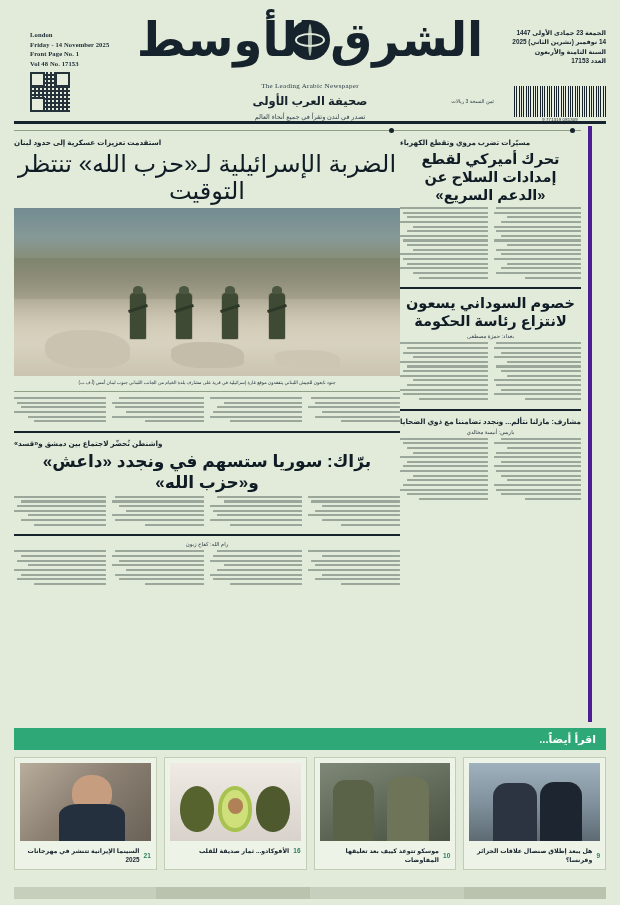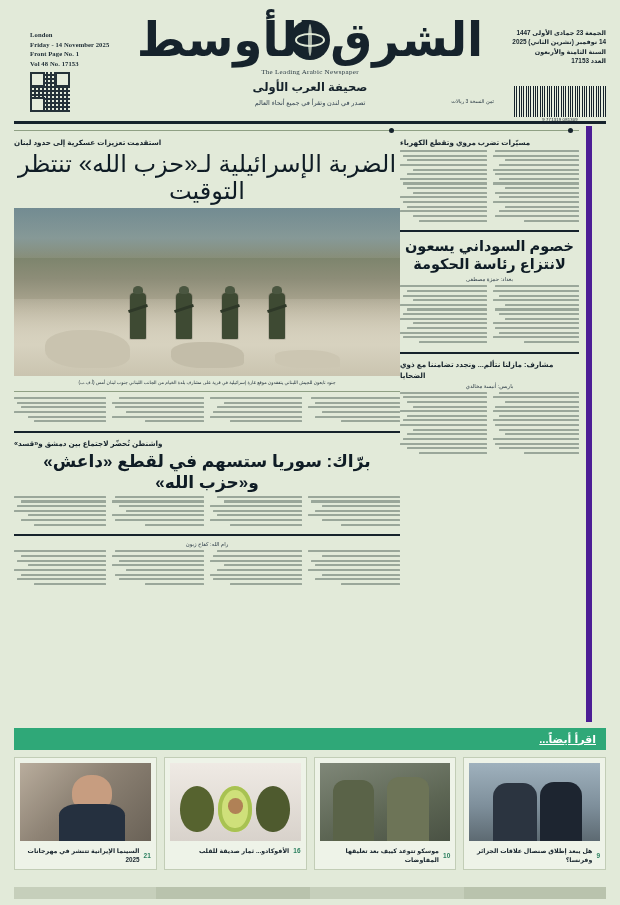--- a/index.html
+++ b/index.html
@@ -29,39 +29,39 @@
   .mast-center{position:absolute;left:0;right:0;top:14px;text-align:center;}
   .logo-wrap{display:inline-block;position:relative;}
   .logo-ar{font-family:"DejaVu Sans","Liberation Sans",sans-serif;font-weight:bold;
     font-size:47px;line-height:52px;color:#16232c;letter-spacing:-1px;direction:rtl;}
   .globe{position:absolute;left:50%;top:6px;transform:translateX(-50%);
     width:40px;height:40px;border-radius:50%;background:#16232c;}
   .globe::before{content:"";position:absolute;left:5px;top:13px;width:30px;height:14px;
     border-radius:50%;border:2px solid #dfe8d6;box-sizing:border-box;}
   .globe::after{content:"";position:absolute;left:18px;top:4px;width:4px;height:32px;
     border-radius:50%;background:#dfe8d6;opacity:.75;}
-  .tagline-en{font-family:"Liberation Serif","DejaVu Serif",serif;font-size:7px;color:#2a3a44;margin-top:2px;letter-spacing:.3px;direction:ltr;}
+  .tagline-en{font-family:"Liberation Serif","DejaVu Serif",serif;font-size:7px;color:#2a3a44;margin-top:16px;letter-spacing:.3px;direction:ltr;}
   .tagline-ar{font-size:11.5px;font-weight:bold;color:#16232c;margin-top:4px;letter-spacing:.5px;}
   .tagline-sub{font-size:6.5px;color:#334350;margin-top:5px;}
 
   .mast-right{position:absolute;right:14px;top:28px;text-align:right;width:120px;}
   .mast-right div{font-size:6.4px;line-height:9.4px;font-weight:bold;color:#16232c;}
   .price{position:absolute;right:126px;top:98px;font-size:5px;color:#2a3a44;}
   .barcode{position:absolute;right:14px;top:86px;width:92px;height:31px;
     background:repeating-linear-gradient(90deg,#16232c 0 1px,transparent 1px 2px,#16232c 2px 3.2px,transparent 3.2px 5px,#16232c 5px 5.8px,transparent 5.8px 7px);
     background-color:#e7eede;}
   .barcode-num{position:absolute;right:14px;top:117px;width:92px;text-align:center;font-size:4.2px;letter-spacing:.2px;color:#16232c;direction:ltr;}
   .mast-rule{position:absolute;left:14px;right:14px;top:121px;height:2.5px;background:#16232c;}
 
   
   .content{position:absolute;top:126px;left:14px;right:14px;bottom:0;}
   .cols{display:flex;flex-direction:row-reverse;gap:0;height:596px;}
   .col-right{width:386px;box-sizing:border-box;padding-right:0;}
   .col-left{width:192px;box-sizing:border-box;border-left:0;padding-left:0;
-            border-right:6px solid #4c1d95;padding-right:7px;margin-right:13px;}
+            border-right:4px solid #4c1d95;padding-right:7px;margin-right:13px;}
 
   .kicker{font-size:7.2px;font-weight:bold;text-align:left;color:#16232c;line-height:11px;margin:0 0 2px;}
   .hl-xl{font-size:24px;font-weight:normal;line-height:27px;text-align:center;color:#0f1c25;margin:0 0 4px;letter-spacing:-.2px;}
   .hl-lg{font-size:17px;font-weight:bold;line-height:21px;text-align:center;color:#0f1c25;margin:0 0 3px;}
   .hl-md{font-size:14.5px;font-weight:bold;line-height:18px;text-align:center;color:#0f1c25;margin:0 0 3px;}
   .byline{font-size:5.4px;text-align:center;color:#2c3b46;margin:2px 0 3px;}
   .rule{height:1px;background:#8fa084;margin:5px 0;}
   .rule-thick{height:2px;background:#16232c;margin:6px 0 5px;}
   .dot-rule{position:relative;height:1px;background:#8fa084;margin:4px 0 6px;}
   .dot-rule::before{content:"";position:absolute;right:6px;top:-2.2px;width:5px;height:5px;border-radius:50%;background:#16232c;}
@@ -82,21 +82,21 @@
   .mp-rock{position:absolute;left:0;right:0;bottom:0;height:46%;
     background:linear-gradient(180deg,rgba(222,216,200,.2),#d7d2bf 60%,#cac4b0);}
   .mp-rock::after{content:"";position:absolute;left:8%;bottom:10%;width:22%;height:50%;background:#c9c3af;border-radius:40% 50% 30% 45%;box-shadow:120px 6px 0 -6px #c3bda9,220px 10px 0 -10px #ccc6b2;}
   .sold{position:absolute;bottom:22%;width:16px;height:46px;background:#3e4a33;border-radius:4px 4px 1px 1px;box-shadow:0 0 0 1px rgba(0,0,0,.12);}
   .sold::before{content:"";position:absolute;left:3px;top:-7px;width:10px;height:8px;border-radius:50% 50% 30% 30%;background:#4a5640;}
   .sold::after{content:"";position:absolute;left:-2px;top:14px;width:20px;height:3px;background:#2e3828;transform:rotate(-18deg);}
 
   
   .also-bar{height:22px;background:#2fa878;display:flex;align-items:center;justify-content:flex-start;
             padding:0 10px;box-sizing:border-box;margin-top:6px;}
-  .also-bar span{color:#ffffff;font-size:11px;font-weight:bold;text-decoration:underline;}
+  .also-bar span{color:#ffffff;font-size:11px;font-weight:bold;}
   .thumbs{display:flex;flex-direction:row-reverse;gap:7px;margin-top:7px;}
   .thumb{flex:1;background:#eef3e8;border:1px solid #c2cdb6;box-sizing:border-box;padding:5px;}
   .thumb .pic{width:100%;height:78px;overflow:hidden;position:relative;}
   .thumb .meta{display:flex;flex-direction:row-reverse;align-items:center;justify-content:space-between;margin-top:5px;gap:4px;}
   .thumb .tcap{font-size:6.3px;font-weight:bold;color:#16232c;line-height:9px;flex:1;text-align:right;}
   .thumb .pno{font-size:6.5px;font-weight:bold;color:#2a7f5e;direction:rtl;white-space:nowrap;}
 
   .pic-woman{background:linear-gradient(135deg,#b9ad9d,#8d8274 45%,#6a6257);}
   .pic-woman::before{content:"";position:absolute;left:40%;top:16%;width:30%;height:46%;border-radius:48% 48% 42% 42%;background:#c79d80;}
   .pic-woman::after{content:"";position:absolute;left:30%;top:52%;width:50%;height:48%;border-radius:30% 30% 0 0;background:#25303f;}
@@ -206,21 +206,21 @@
               <div class="ln s2"></div>
               <div class="ln s1"></div>
               <div class="ln s6"></div>
               <div class="ln s2"></div>
               <div class="ln s4"></div>
             </div>
         </div>
 
         <div class="rule-thick"></div>
         <div class="kicker">واشنطن تُحضّر لاجتماع بين دمشق و«قسد»</div>
-        <div class="hl-lg">برّاك: سوريا ستسهم في لقطع «داعش» و«حزب الله»</div>
+        <div class="hl-lg">برّاك: سوريا ستسهم في ونجدد «داعش» و«حزب الله»</div>
         <div class="body-cols">
           <div class="bcol">
               <div class="ln s1"></div>
               <div class="ln s2"></div>
               <div class="ln s5"></div>
               <div class="ln s1"></div>
               <div class="ln s6"></div>
               <div class="ln s2"></div>
               <div class="ln s3"></div>
             </div>
@@ -296,20 +296,21 @@
               <div class="ln s2"></div>
               <div class="ln s4"></div>
             </div>
         </div>
       </div>
 
       <div class="col-left">
 
         <div class="dot-rule"></div>
         <div class="kicker">مسيّرات تضرب مروي وتقطع الكهرباء</div>
+        <div class="hl-md">تحرك أميركي لقطع إمدادات السلاح عن «الدعم السريع»</div>
         <div class="body-cols">
           <div class="bcol">
               <div class="ln s1"></div>
               <div class="ln s5"></div>
               <div class="ln s2"></div>
               <div class="ln s1"></div>
               <div class="ln s6"></div>
               <div class="ln s2"></div>
               <div class="ln s1"></div>
               <div class="ln s5"></div>

